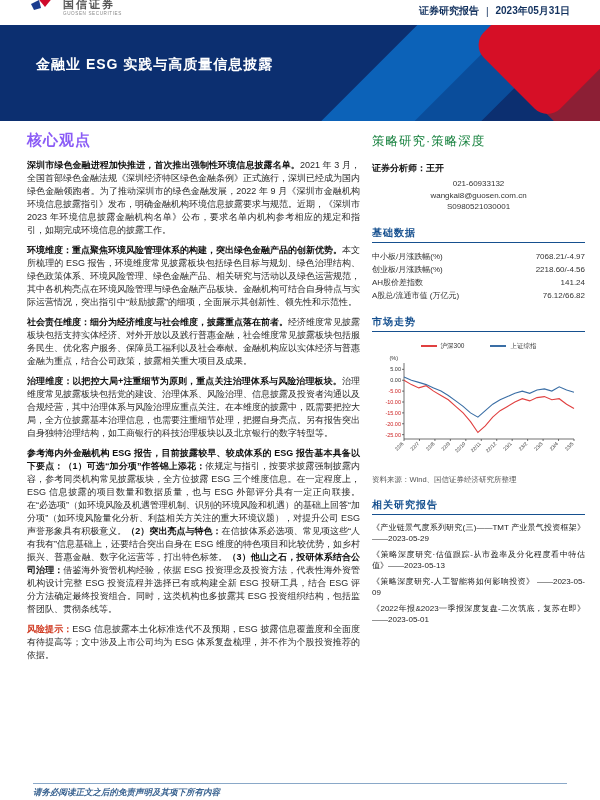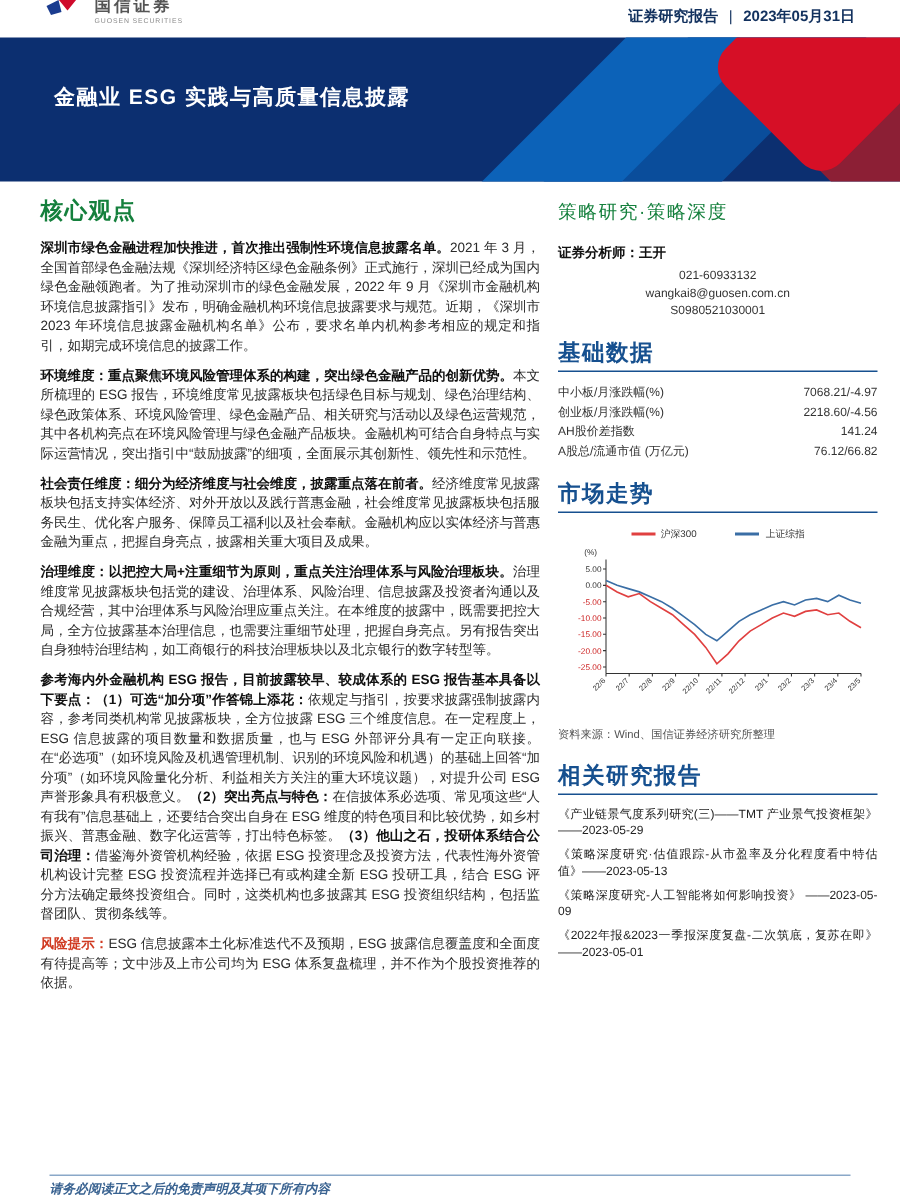--- a/index.html
+++ b/index.html
@@ -22,30 +22,30 @@
   .banner .shape{position:absolute;border-radius:18px;}
   .sh-blue1{width:300px;height:84px;background:#0a4d9b;transform:rotate(-45deg);right:-20px;top:6px;}
   .sh-blue2{width:210px;height:66px;background:#0c62b8;transform:rotate(-45deg);right:90px;top:26px;}
   .sh-maroon{width:95px;height:95px;background:#8c1f35;transform:rotate(-45deg);right:-48px;top:28px;}
   .sh-red{width:125px;height:108px;background:#d60f26;transform:rotate(-45deg);right:-16px;top:-40px;border-radius:22px;}
   .banner-titles{position:absolute;left:36px;top:20px;z-index:5;}
   .banner-title{color:#fff;font-size:21px;font-weight:bold;letter-spacing:1px;}
   .banner-subtitle{color:#fff;font-size:14px;font-weight:bold;margin-top:11px;letter-spacing:1px;}
   
   .leftcol{position:absolute;left:27px;top:131px;width:333px;}
-  .core-heading{font-size:15px;font-weight:bold;color:#15803d;margin-bottom:9px;letter-spacing:1px;}
+  .core-heading{font-size:15px;font-weight:bold;color:#8b5cf6;margin-bottom:9px;letter-spacing:1px;}
   .para{font-size:9px;line-height:13px;text-align:justify;margin:0 0 7px 0;color:#2a2a2a;}
   .para .b{font-weight:bold;color:#111;}
   .para .risk-label{font-weight:bold;color:#d03a21;}
   
   .sidebar{position:absolute;left:372px;top:133px;width:213px;}
   .cat{font-size:12.5px;font-weight:normal;color:#15803d;letter-spacing:1px;margin-bottom:12px;}
   .analyst-name{font-size:9px;font-weight:bold;color:#111;margin-bottom:3px;}
   .analyst-line{font-size:8px;color:#333;line-height:11.5px;text-align:center;}
-  .sb-heading{font-size:15px;font-weight:bold;color:#16508f;border-bottom:1px solid #16508f;padding-bottom:2px;margin:13px 0 7px 0;letter-spacing:1px;}
+  .sb-heading{font-size:10px;font-weight:bold;color:#16508f;border-bottom:1px solid #16508f;padding-bottom:2px;margin:13px 0 7px 0;letter-spacing:1px;}
   .bd-row{display:flex;justify-content:space-between;font-size:8px;color:#333;line-height:13px;}
   .bd-row .v{text-align:right;}
   
   .mkt-legend{display:flex;justify-content:center;gap:26px;margin:10px 0 2px 0;}
   .legend-item{display:flex;align-items:center;gap:4px;font-size:6.5px;color:#333;}
   .legend-item .sw{display:inline-block;width:16px;height:2px;}
   .chart-svg{display:block;width:210px;height:118px;}
   .chart-svg text{font-family:"Liberation Sans","DejaVu Sans",sans-serif;}
   .ytick{font-size:5.5px;fill:#333;}
   .ytick.neg{fill:#cc2222;}
@@ -85,21 +85,21 @@
   <div class="shape sh-red"></div>
   <div class="banner-titles">
     <div class="banner-subtitle">金融业 ESG 实践与高质量信息披露</div>
   </div>
 </div>
 
 <div class="leftcol">
   <div class="core-heading">核心观点</div>
   <p class="para"><span class="b">深圳市绿色金融进程加快推进，首次推出强制性环境信息披露名单。</span><span>2021 年 3 月，全国首部绿色金融法规《深圳经济特区绿色金融条例》正式施行，深圳已经成为国内绿色金融领跑者。为了推动深圳市的绿色金融发展，2022 年 9 月《深圳市金融机构环境信息披露指引》发布，明确金融机构环境信息披露要求与规范。近期，《深圳市 2023 年环境信息披露金融机构名单》公布，要求名单内机构参考相应的规定和指引，如期完成环境信息的披露工作。</span></p>
   <p class="para"><span class="b">环境维度：重点聚焦环境风险管理体系的构建，突出绿色金融产品的创新优势。</span><span>本文所梳理的 ESG 报告，环境维度常见披露板块包括绿色目标与规划、绿色治理结构、绿色政策体系、环境风险管理、绿色金融产品、相关研究与活动以及绿色运营规范，其中各机构亮点在环境风险管理与绿色金融产品板块。金融机构可结合自身特点与实际运营情况，突出指引中“鼓励披露”的细项，全面展示其创新性、领先性和示范性。</span></p>
-  <p class="para"><span class="b">社会责任维度：细分为经济维度与社会维度，披露重点落在前者。</span><span>经济维度常见披露板块包括支持实体经济、对外开放以及践行普惠金融，社会维度常见披露板块包括服务民生、优化客户服务、保障员工福利以及社会奉献。金融机构应以实体经济与普惠金融为重点，把握自身亮点，披露相关重大项目及成果。</span></p>
+  <p class="para"><span class="b">社会责任维度：细分为经济维度与社会维度，披露重点落在前者。</span><span>经济维度常见披露板块包括支持实体经济、对外开放以及践行普惠金融，社会维度常见披露板块包括服务民生、优化客户服务、保障员工福利以及社会奉献。金融机构应以实体经济与普惠金融为重点，结合公司政策，披露相关重大项目及成果。</span></p>
   <p class="para"><span class="b">治理维度：以把控大局+注重细节为原则，重点关注治理体系与风险治理板块。</span><span>治理维度常见披露板块包括党的建设、治理体系、风险治理、信息披露及投资者沟通以及合规经营，其中治理体系与风险治理应重点关注。在本维度的披露中，既需要把控大局，全方位披露基本治理信息，也需要注重细节处理，把握自身亮点。另有报告突出自身独特治理结构，如工商银行的科技治理板块以及北京银行的数字转型等。</span></p>
   <p class="para"><span class="b">参考海内外金融机构 ESG 报告，目前披露较早、较成体系的 ESG 报告基本具备以下要点：</span><span class="b">（1）可选“加分项”作答锦上添花：</span><span>依规定与指引，按要求披露强制披露内容，参考同类机构常见披露板块，全方位披露 ESG 三个维度信息。在一定程度上，ESG 信息披露的项目数量和数据质量，也与 ESG 外部评分具有一定正向联接。在“必选项”（如环境风险及机遇管理机制、识别的环境风险和机遇）的基础上回答“加分项”（如环境风险量化分析、利益相关方关注的重大环境议题），对提升公司 ESG 声誉形象具有积极意义。</span><span class="b">（2）突出亮点与特色：</span><span>在信披体系必选项、常见项这些“人有我有”信息基础上，还要结合突出自身在 ESG 维度的特色项目和比较优势，如乡村振兴、普惠金融、数字化运营等，打出特色标签。</span><span class="b">（3）他山之石，投研体系结合公司治理：</span><span>借鉴海外资管机构经验，依据 ESG 投资理念及投资方法，代表性海外资管机构设计完整 ESG 投资流程并选择已有或构建全新 ESG 投研工具，结合 ESG 评分方法确定最终投资组合。同时，这类机构也多披露其 ESG 投资组织结构，包括监督团队、贯彻条线等。</span></p>
   <p class="para"><span class="b risk-label">风险提示：</span><span>ESG 信息披露本土化标准迭代不及预期，ESG 披露信息覆盖度和全面度有待提高等；文中涉及上市公司均为 ESG 体系复盘梳理，并不作为个股投资推荐的依据。</span></p>
 </div>
 
 <div class="sidebar">
   <div class="cat">策略研究·策略深度</div>
 
   <div class="analyst-name">证券分析师：王开</div>
   <div class="analyst-line">021-60933132</div>

